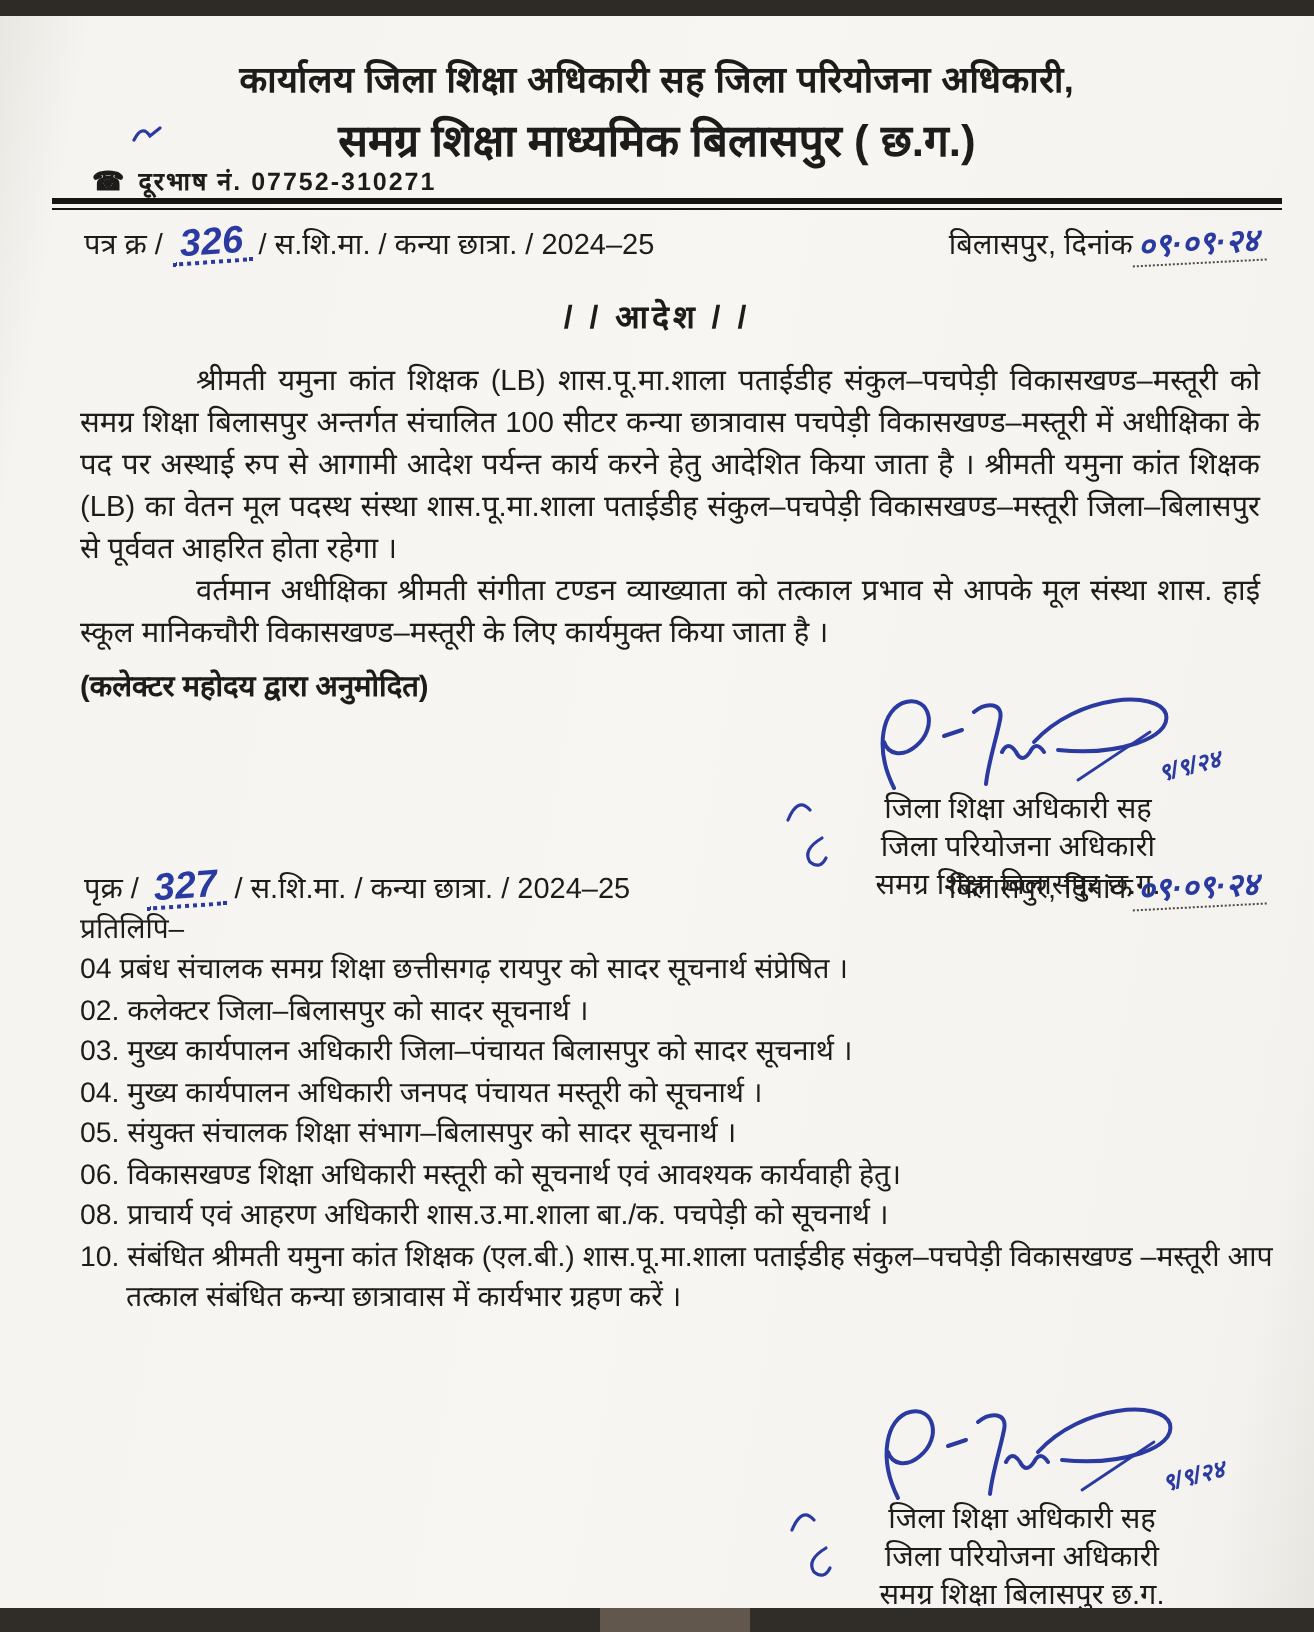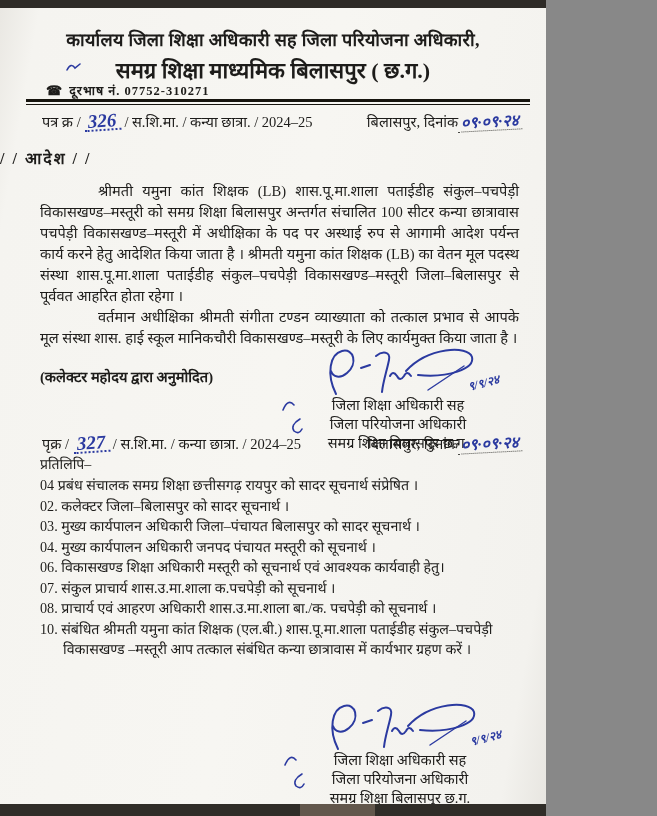--- a/index.html
+++ b/index.html
@@ -1,40 +1,40 @@
 <!DOCTYPE html>
 <html lang="hi"><head>
 <meta charset="utf-8">
 <style>
   html,body{margin:0;padding:0;background:#888;}
   .page{
-    position:relative;width:546px;height:816px;overflow:hidden;
+    position:relative;width:657px;height:816px;overflow:hidden;
     background:linear-gradient(100deg,#e9e7e2 0%,#f5f4f0 6%,#f7f6f2 50%,#f3f2ee 93%,#e7e5e0 100%);
-    font-family:Liberation Serif, serif;
+    font-family:Liberation Sans, sans-serif;
     color:#1d1c1a;
   }
   .band-top{position:absolute;top:0;left:0;right:0;height:8px;background:#2e2b27;}
   .band-bottom{position:absolute;bottom:0;left:0;right:0;height:12px;background:#302d28;}
   .band-glare{position:absolute;left:300px;width:75px;top:0;bottom:0;background:#6b5f52;opacity:.85;}
   .letterhead{position:absolute;top:27px;left:0;right:0;text-align:center;font-weight:bold;}
   .title1{font-size:18px;letter-spacing:.3px;}
   .title2{font-size:22px;margin-top:3px;}
   .phone-line{position:absolute;top:82px;left:46px;font-size:12.5px;font-weight:bold;letter-spacing:1px;}
   .phone-glyph{font-size:13px;margin-right:6px;}
   .rule{position:absolute;top:99px;left:26px;right:16px;height:2px;border-top:3px solid #17150f;border-bottom:1px solid #17150f;}
   .ref-row{position:absolute;left:42px;right:24px;display:flex;justify-content:space-between;align-items:flex-end;font-size:14.5px;}
   .row1{top:111px;}
   .row2{top:433px;}
   .hw{color:#2b3aa0;font-style:italic;font-weight:bold;}
   .ref-num{display:inline-block;font-size:19px;line-height:13px;transform:rotate(-4deg);border-bottom:2px dotted #2b3aa0;padding:0 4px 2px;}
   .ref-date{display:inline-block;font-size:16px;line-height:13px;transform:rotate(-3deg);border-bottom:1.5px dotted #4a4a46;padding:0 3px 2px;}
-  .order-heading{position:absolute;top:147px;left:0;right:0;text-align:left;font-weight:bold;font-size:16px;letter-spacing:2px;}
+  .order-heading{position:absolute;top:147px;left:0;right:0;text-align:center;font-weight:bold;font-size:16px;letter-spacing:2px;}
   .body-block{position:absolute;top:181px;left:40px;right:27px;font-size:14.6px;line-height:21px;text-align:justify;}
   .para{text-indent:58px;margin:0;}
-  .approval{font-weight:bold;margin-top:18px;}
+  .approval{font-weight:bold;margin-top:6px;}
   .sigblock{position:absolute;width:240px;text-align:center;font-size:14.5px;line-height:19px;}
   .sig1{top:344px;right:28px;}
   .sig2{top:699px;right:26px;}
   .sig-art{position:relative;height:52px;}
   .sig-art svg{position:absolute;top:0;left:28px;}
   .sig-date{position:absolute;right:18px;top:30px;font-size:12px;transform:rotate(-14deg);font-weight:bold;}
   .sig-line{position:relative;}
   .pen-mark{position:absolute;left:4px;top:1px;}
   .pen-mark2{position:absolute;left:10px;top:2px;}
   .hdr-mark{position:absolute;top:61px;left:66px;}
@@ -125,22 +125,22 @@
     </div>
   </div>
 
   <div class="copy-heading">प्रतिलिपि–</div>
 
   <div class="copy-list">
     <div class="copy-item">04 प्रबंध संचालक समग्र शिक्षा छत्तीसगढ़ रायपुर को सादर सूचनार्थ संप्रेषित ।</div>
     <div class="copy-item">02. कलेक्टर जिला–बिलासपुर को सादर सूचनार्थ ।</div>
     <div class="copy-item">03. मुख्य कार्यपालन अधिकारी जिला–पंचायत बिलासपुर को सादर सूचनार्थ ।</div>
     <div class="copy-item">04. मुख्य कार्यपालन अधिकारी जनपद पंचायत मस्तूरी को सूचनार्थ ।</div>
+    <div class="copy-item">05. संयुक्त संचालक शिक्षा संभाग–बिलासपुर को सादर सूचनार्थ ।</div>
     <div class="copy-item">06. विकासखण्ड शिक्षा अधिकारी मस्तूरी को सूचनार्थ एवं आवश्यक कार्यवाही हेतु।</div>
-    <div class="copy-item">07. संकुल प्राचार्य शास.उ.मा.शाला क.पचपेड़ी को सूचनार्थ ।</div>
     <div class="copy-item">08. प्राचार्य एवं आहरण अधिकारी शास.उ.मा.शाला बा./क. पचपेड़ी को सूचनार्थ ।</div>
     <div class="copy-item">10. संबंधित श्रीमती यमुना कांत शिक्षक (एल.बी.) शास.पू.मा.शाला पताईडीह संकुल–पचपेड़ी विकासखण्ड –मस्तूरी आप तत्काल संबंधित कन्या छात्रावास में कार्यभार ग्रहण करें ।</div>
   </div>
 
   <div class="sigblock sig2">
     <div class="sig-art">
       <svg width="175" height="52" viewBox="0 0 175 52">
         <g fill="none" stroke="#2b3aa0" stroke-width="2" stroke-linecap="round">
           <path d="M30,50 C20,30 24,10 36,7 C48,4 52,20 41,29 C34,35 27,33 25,27"></path>
           <path d="M55,24 l9,-3"></path>

